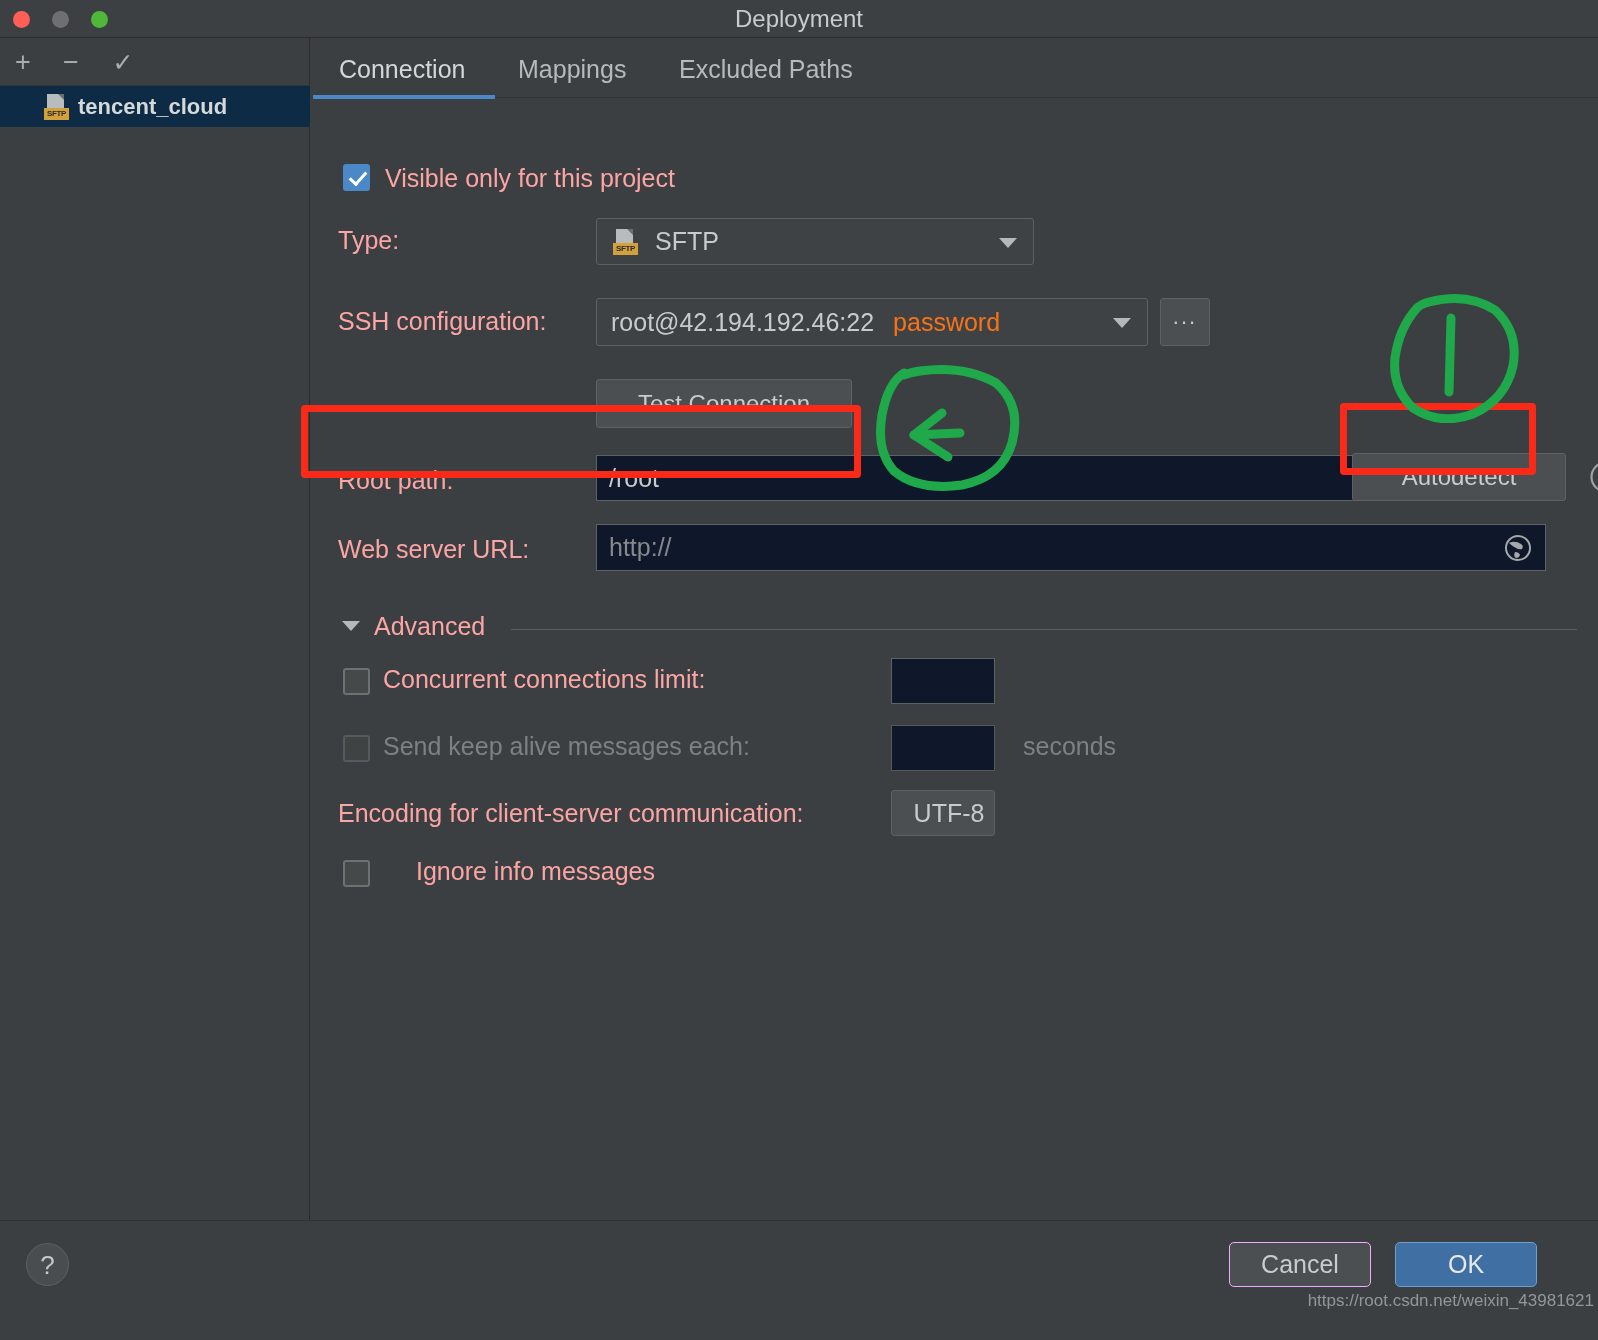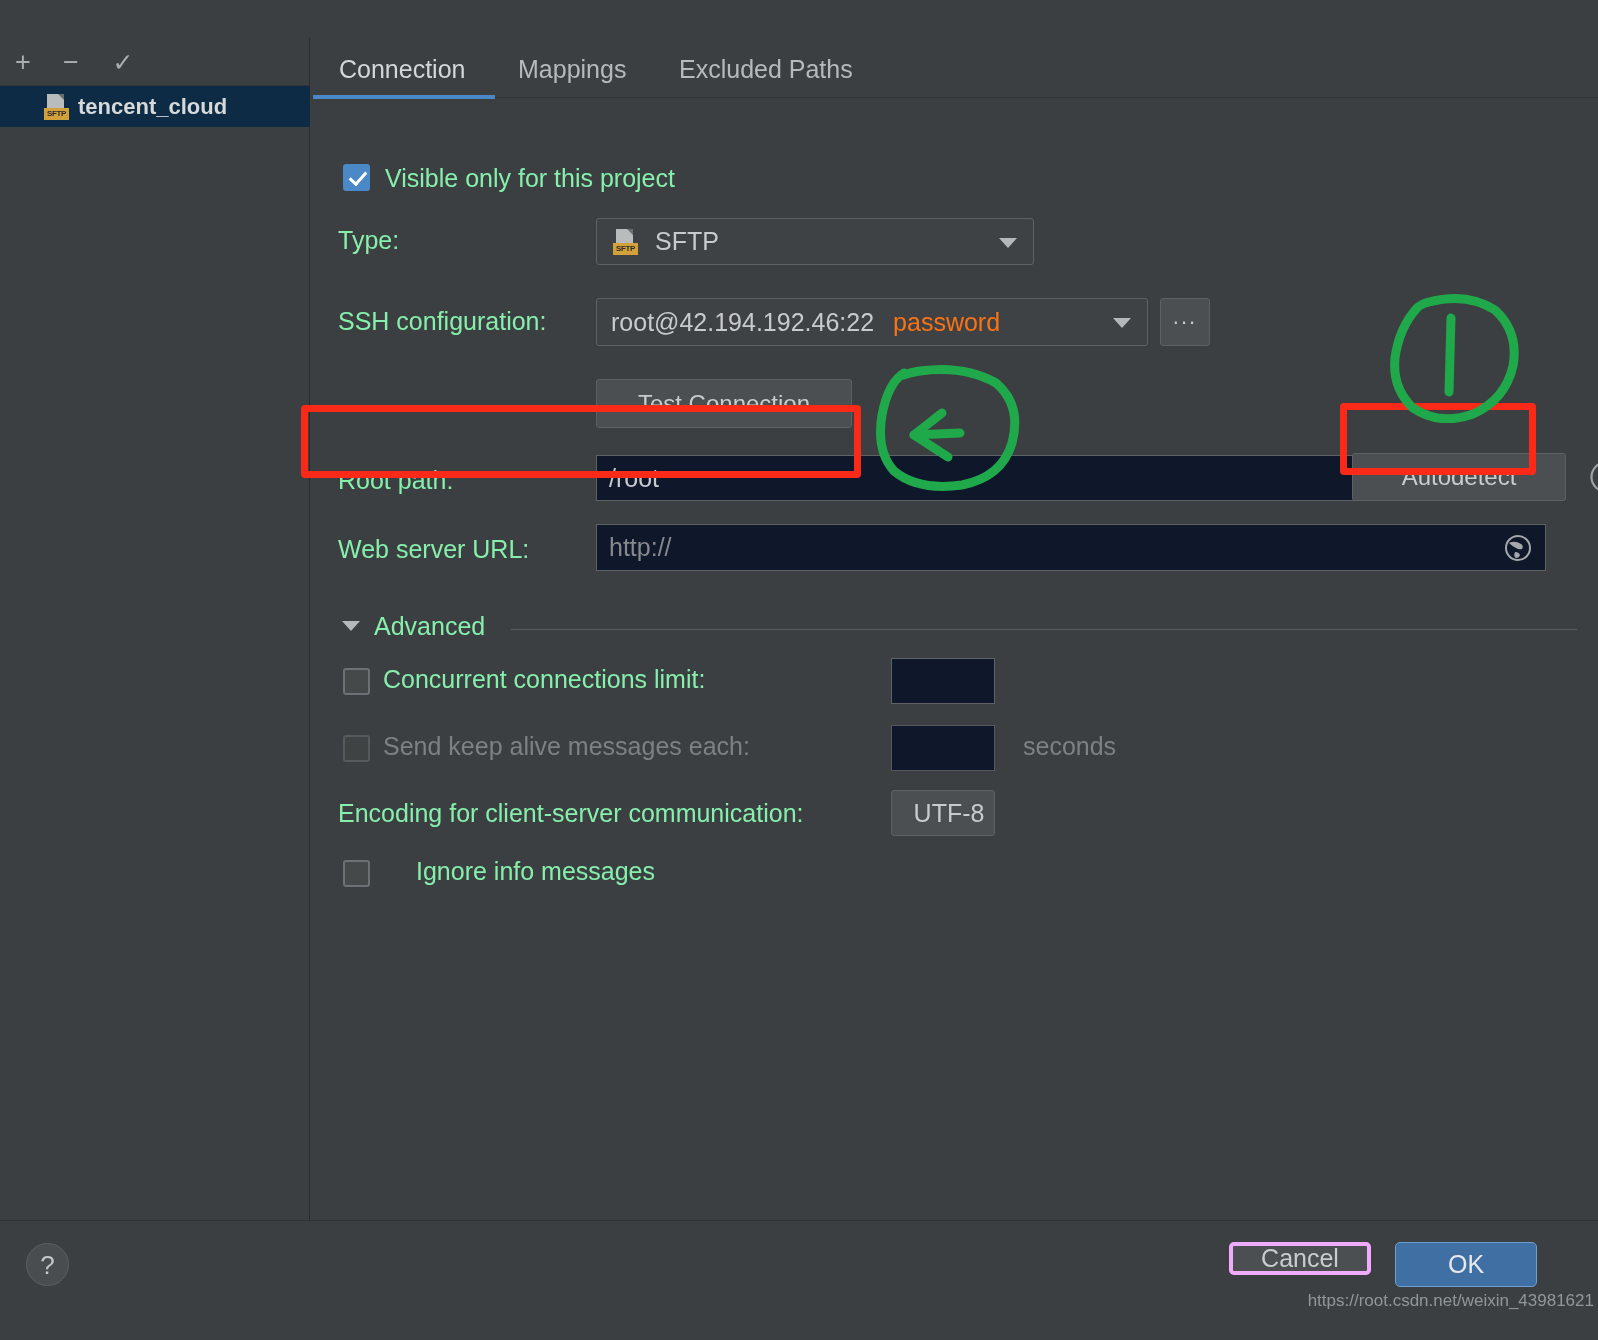--- a/index.html
+++ b/index.html
@@ -162,21 +162,21 @@
     left: 0; top: 59px;
     width: 1287px; height: 1px;
     background: #323537;
   }
 
   
   #form { position: absolute; left: 0; top: 60px; width: 1287px; }
 
   .lbl {
     position: absolute;
-    color: #86efac;
+    color: #fca5a5;
     font-size: 25px;
     white-space: nowrap;
   }
   .lbl.disabled { color: #7d8183; }
 
   .field {
     position: absolute;
     background: #0f172a;
     border: 1px solid #5e6264;
     color: #c8cbcc;
@@ -278,23 +278,23 @@
     color: #c3c7c8;
     font-size: 26px;
     line-height: 42px;
     text-align: center;
     cursor: default;
     user-select: none;
   }
   #btn-cancel {
     position: absolute;
     left: 1229px; top: 1242px;
-    width: 142px; height: 33px;
+    width: 142px; height: 45px;
     background: #4b4f51;
-    border: 4px solid #f0abfc;
+    border: 1px solid #f0abfc;
     border-radius: 5px;
     color: #c9cccd;
     font-size: 25px;
     display: flex; align-items: center; justify-content: center;
     cursor: default; user-select: none;
   }
   #btn-ok {
     position: absolute;
     left: 1395px; top: 1242px;
     width: 142px; height: 45px;
@@ -321,20 +321,26 @@
     border: 7px solid #fb2a18;
     border-radius: 4px;
     pointer-events: none;
   }
 </style>
 </head>
 <body>
 
 <div id="app">
 
+  <div id="titlebar">
+    <div class="traffic" id="tl-close"></div>
+    <div class="traffic" id="tl-min"></div>
+    <div class="traffic" id="tl-max"></div>
+    <div id="window-title">Deployment</div>
+  </div>
 
   <div id="sidebar">
     <div id="sidebar-toolbar">
       <div class="tb-icon" id="tb-add">+</div>
       <div class="tb-icon" id="tb-remove">−</div>
       <div class="tb-icon" id="tb-check">✓</div>
     </div>
     <div id="sidebar-list">
       <div class="sb-item">
         <span class="sftp-badge">

